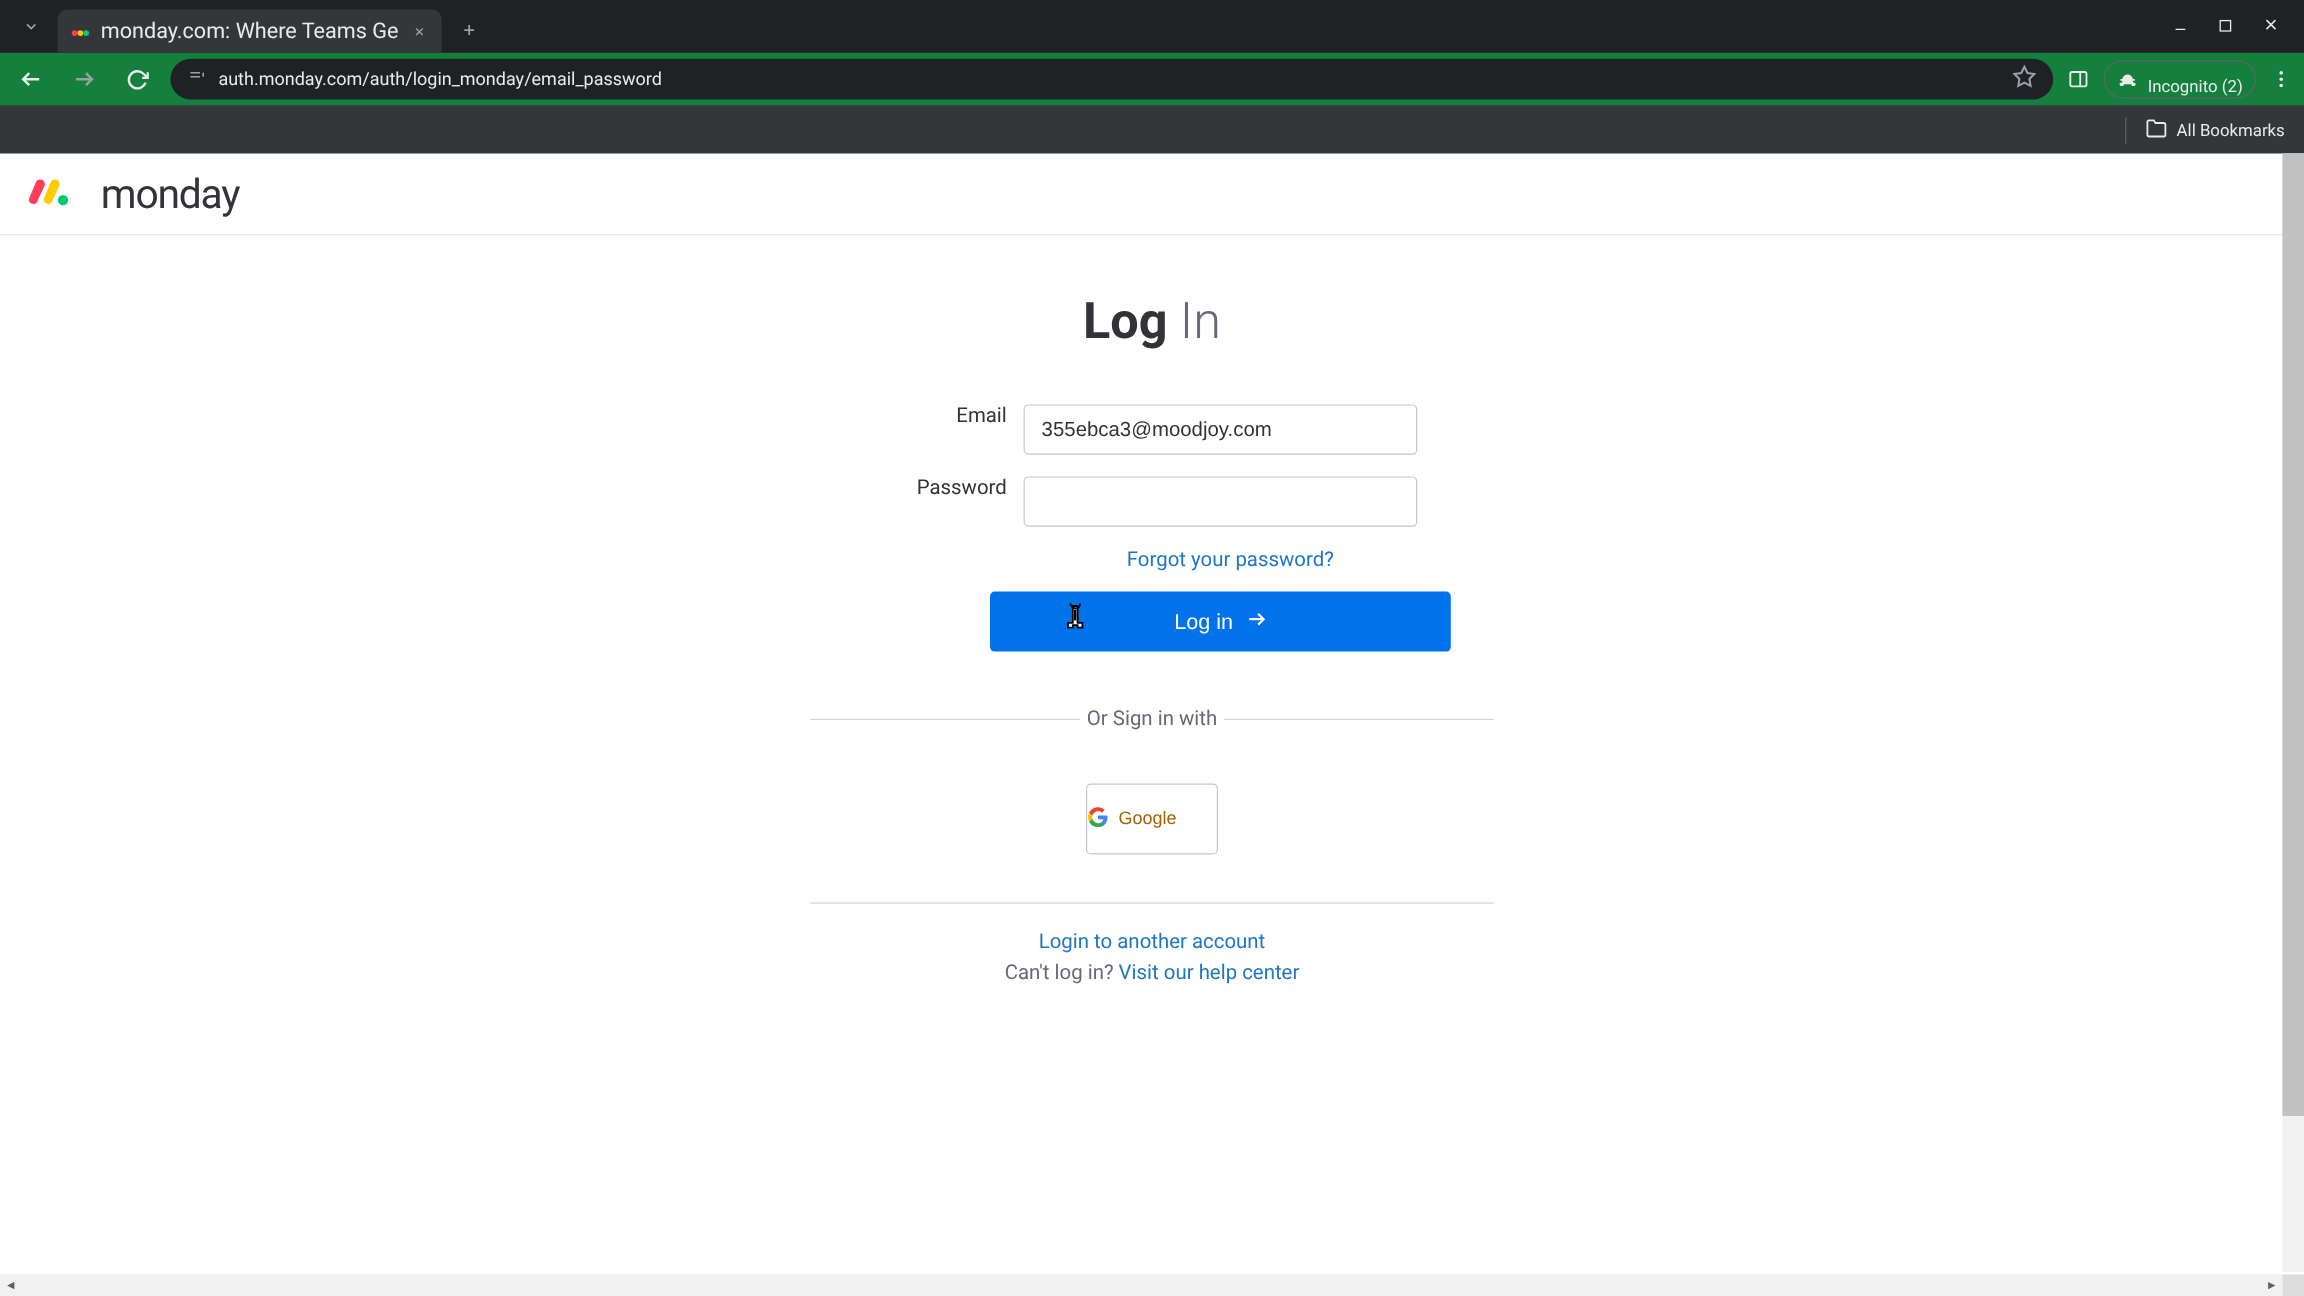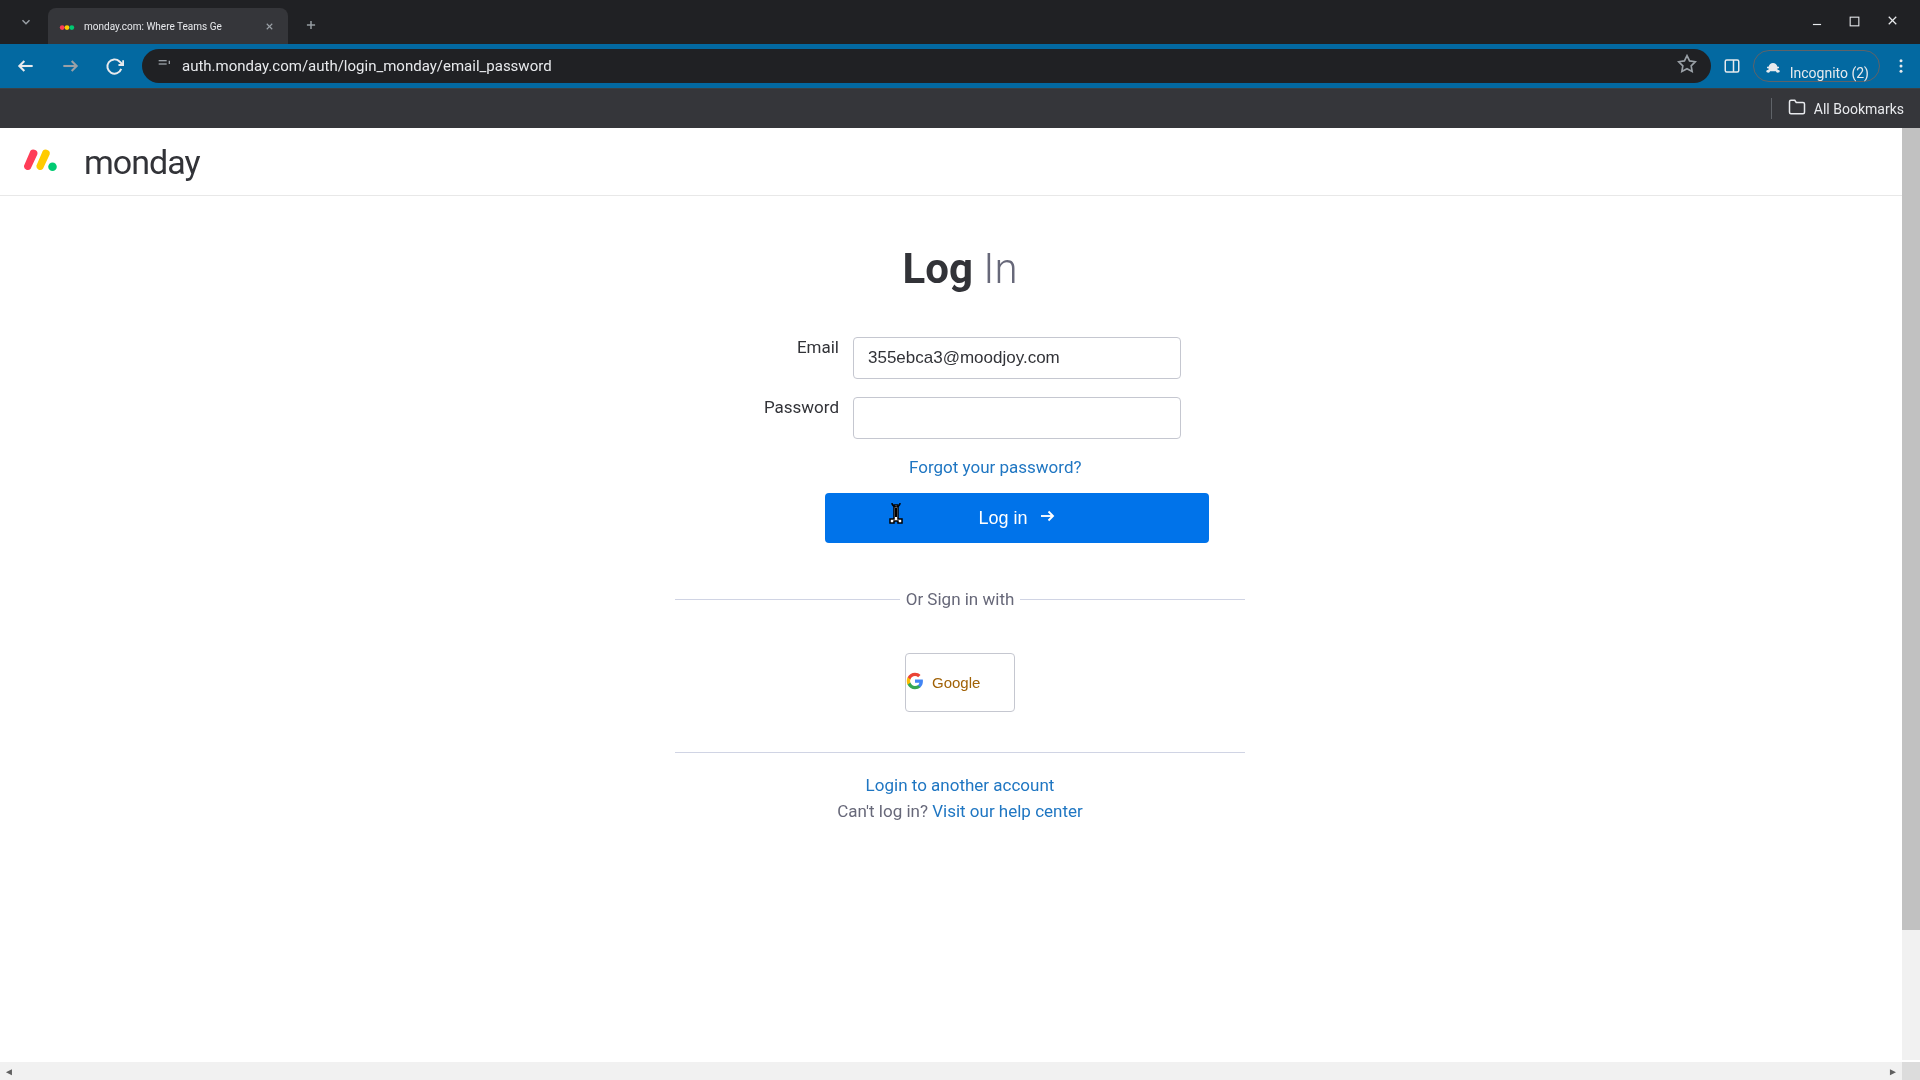--- a/index.html
+++ b/index.html
@@ -42,21 +42,21 @@
     .tab {
       background: #35363a;
       border-radius: 8px 8px 0 0;
       height: 36px;
       display: flex;
       align-items: center;
       padding: 0 10px;
       min-width: 240px;
       gap: 8px;
       color: #e8eaed;
-      font-size: 10px;
+      font-size: 18px;
     }
     
     .tab-favicon {
       width: 18px;
       height: 18px;
       display: flex;
       align-items: center;
       justify-content: center;
     }
     
@@ -90,21 +90,21 @@
       margin-left: auto;
       display: flex;
       gap: 24px;
       padding-right: 20px;
       align-items: center;
       height: 44px;
       color: #e8eaed;
     }
     
     .toolbar-row {
-      background: #0369a1;
+      background: #15803d;
       height: 44px;
       display: flex;
       align-items: center;
       padding: 0 10px;
       gap: 12px;
     }
     
     .nav-btn {
       width: 32px;
       height: 32px;
@@ -247,21 +247,21 @@
       color: #323338;
     }
     
     .form-input::placeholder {
       color: #676879;
     }
     
     .forgot-link {
       display: block;
       text-align: left;
-      margin-left: 84px;
+      margin-left: 114px;
       margin-top: 6px;
       margin-bottom: 16px;
       font-size: 17px;
       color: #1f76c2;
       text-decoration: none;
     }
     
     .actions-wrap {
       position: relative;
       width: 498px;

